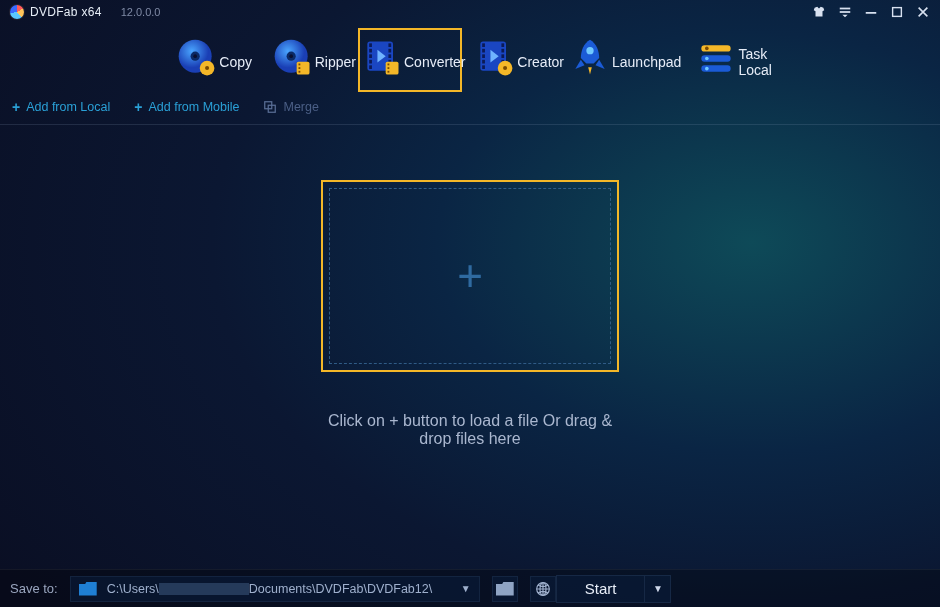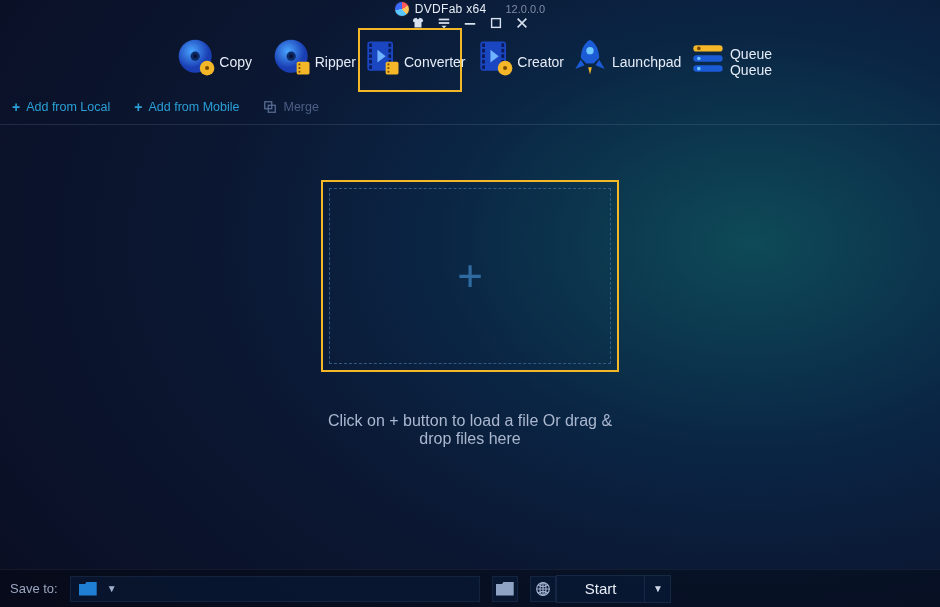--- a/index.html
+++ b/index.html
@@ -7,21 +7,21 @@
   body {
     background: radial-gradient(ellipse 900px 600px at 80% 40%, #0e4a58 0%, #0a2544 35%, #0b1732 60%, #0a0f24 100%);
     color: #c9d2e3;
     user-select: none;
     font-size: 13px;
   }
 
   
   .titlebar {
     display: flex; align-items: center; justify-content: space-between;
-    height: 22px; padding: 2px 10px 0 10px; flex-direction: column;
+    height: 22px; padding: 2px 10px 0 10px;
   }
   .titlebar-left { display: flex; align-items: center; gap: 6px; }
   .logo { width: 14px; height: 14px; border-radius: 50%;
           background: conic-gradient(#ff5a5a 0 60deg,#ffc45a 60deg 140deg,#5ac8ff 140deg 260deg,#3a6aff 260deg 360deg);
           box-shadow: 0 0 0 1px #223; }
   .app-title { font-size: 12px; color: #e6edf6; letter-spacing: .3px; }
   .app-ver   { font-size: 11px; color: #7f8aa5; margin-left: 13px; }
   .titlebar-right { display: flex; align-items: center; gap: 12px; color: #d0d8ea; }
   .wc { width: 14px; display:inline-flex; justify-content:center; cursor: default; }
   .wc svg { display:block; }
@@ -233,21 +233,21 @@
     <div class="nav-icon">
       <svg viewBox="0 0 48 48">
       <rect x="8" y="10" width="32" height="7" rx="3.5" fill="#f4b728"></rect>
       <rect x="8" y="21" width="32" height="7" rx="3.5" fill="#1b5bd6"></rect>
       <rect x="8" y="32" width="32" height="7" rx="3.5" fill="#1b5bd6"></rect>
       <circle cx="14" cy="24.5" r="2" fill="#6fc9ff"></circle>
           <circle cx="14" cy="35.5" r="2" fill="#6fc9ff"></circle>
           <circle cx="14" cy="13.5" r="2" fill="#7a4a00"></circle>
         </svg>
     </div>
-    <div class="nav-label">Queue Queue</div>
+    <div class="nav-label">Task Local</div>
   </div>
 
 </div>
 
 <div class="subbar">
   <div class="sub-btn primary">
     <span class="plus-sm">+</span>
     <span>Add from Local</span>
   </div>
   <div class="sub-btn primary">
@@ -274,20 +274,23 @@
     </div>
     <div class="drop-hint">Click on + button to load a file Or drag &amp; drop files here</div>
   </div>
 </div>
 
 <div class="footer">
   <div class="footer-left">
     <span class="save-label">Save to:</span>
     <div class="path-box">
       <span class="folder-ic"></span>
+      <span class="path-txt">
+        <span>C:\Users\</span><span class="path-mask"></span><span>Documents\DVDFab\DVDFab12\</span>
+      </span>
       <span class="chev">▼</span>
     </div>
     <div class="ft-ico">
       <span class="folder-ic" style="background:#8fa4c4"></span>
     </div>
     <div class="ft-ico">
       <svg width="16" height="16" viewBox="0 0 16 16" fill="none" stroke="#9fb0cd" stroke-width="1.2">
         <circle cx="8" cy="8" r="6.3"></circle>
           <path d="M1.7 8h12.6M8 1.7v12.6M3 4c3 2 7 2 10 0M3 12c3-2 7-2 10 0"></path>
         <ellipse cx="8" cy="8" rx="3" ry="6.3"></ellipse>

